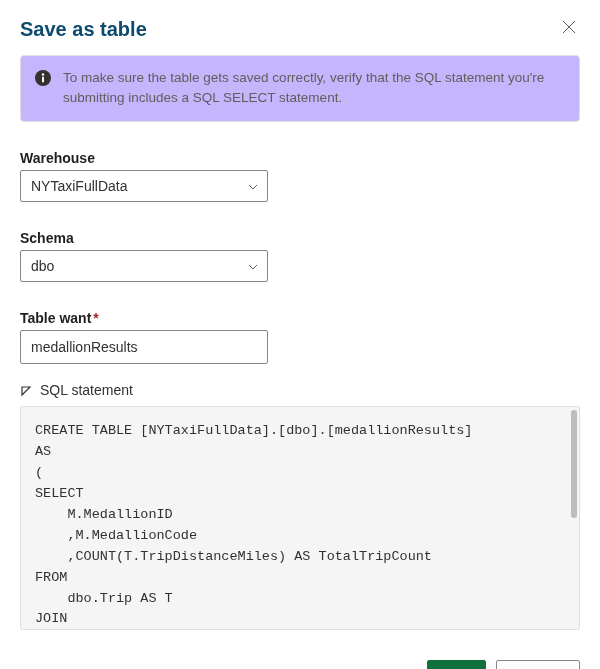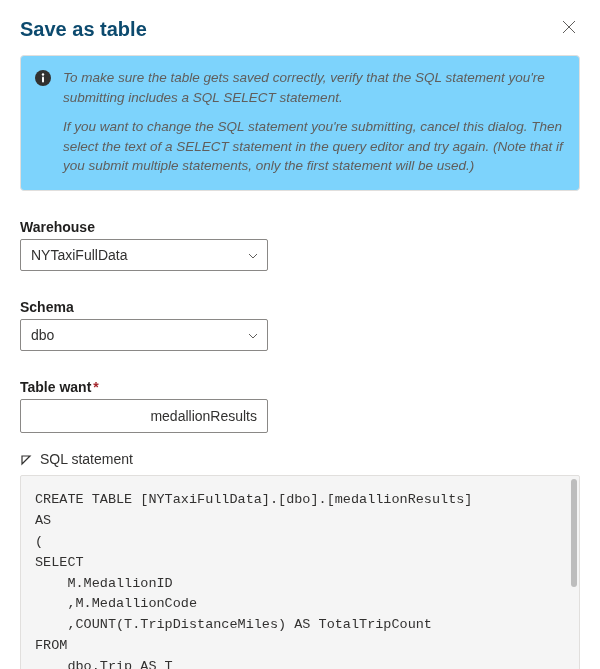--- a/index.html
+++ b/index.html
@@ -28,28 +28,27 @@
   .close-btn {
     background: none;
     border: none;
     font-size: 16px;
     color: #605e5c;
     cursor: pointer;
     padding: 2px 4px;
     line-height: 1;
   }
   .infobox {
-    background: #7dd3fc;
+    background: #c4b5fd;
     border: 1px solid #e1dfdd;
     border-radius: 4px;
     padding: 12px 14px 14px 14px;
     display: flex;
     gap: 12px;
     margin-bottom: 12px;
-    font-style: italic;
   }
   .info-icon {
     flex: 0 0 auto;
     width: 16px;
     height: 16px;
     margin-top: 2px;
   }
   .info-icon svg { display:block; }
   .info-text {
     color: #605e5c;
@@ -83,21 +82,20 @@
   .select-value { color: #323130; }
   .chev {
     width: 12px; height: 12px;
   }
   .text-input {
     padding: 16px 10px;
     font-family: inherit;
     font-size: 14px;
     color: #323130;
     outline: none;
-    text-align: right;
   }
   .section-head {
     display: flex;
     align-items: center;
     gap: 8px;
     margin-top: 18px;
     margin-bottom: 8px;
     font-weight: 400;
     cursor: pointer;
   }
@@ -174,21 +172,20 @@
   <div class="infobox">
     <span class="info-icon">
       <svg width="16" height="16" viewBox="0 0 16 16">
         <circle cx="8" cy="8" r="8" fill="#323130"></circle>
         <circle cx="8" cy="4.5" r="1.2" fill="#fff"></circle>
         <rect x="7" y="6.5" width="2" height="6" rx="1" fill="#fff"></rect>
       </svg>
     </span>
     <div class="info-text">
       <p>To make sure the table gets saved correctly, verify that the SQL statement you're submitting includes a SQL SELECT statement.</p>
-      <p>If you want to change the SQL statement you're submitting, cancel this dialog. Then select the text of a SELECT statement in the query editor and try again. (Note that if you submit multiple statements, only the first statement will be used.)</p>
     </div>
   </div>
 
   <div class="field-label">Warehouse</div>
   <div class="select-wrap">
     <span class="select-value">NYTaxiFullData</span>
     <span class="chev">
       <svg width="12" height="12" viewBox="0 0 12 12">
           <path d="M2 4 L6 8 L10 4" stroke="#605e5c" stroke-width="1" fill="none"></path>
         </svg>

